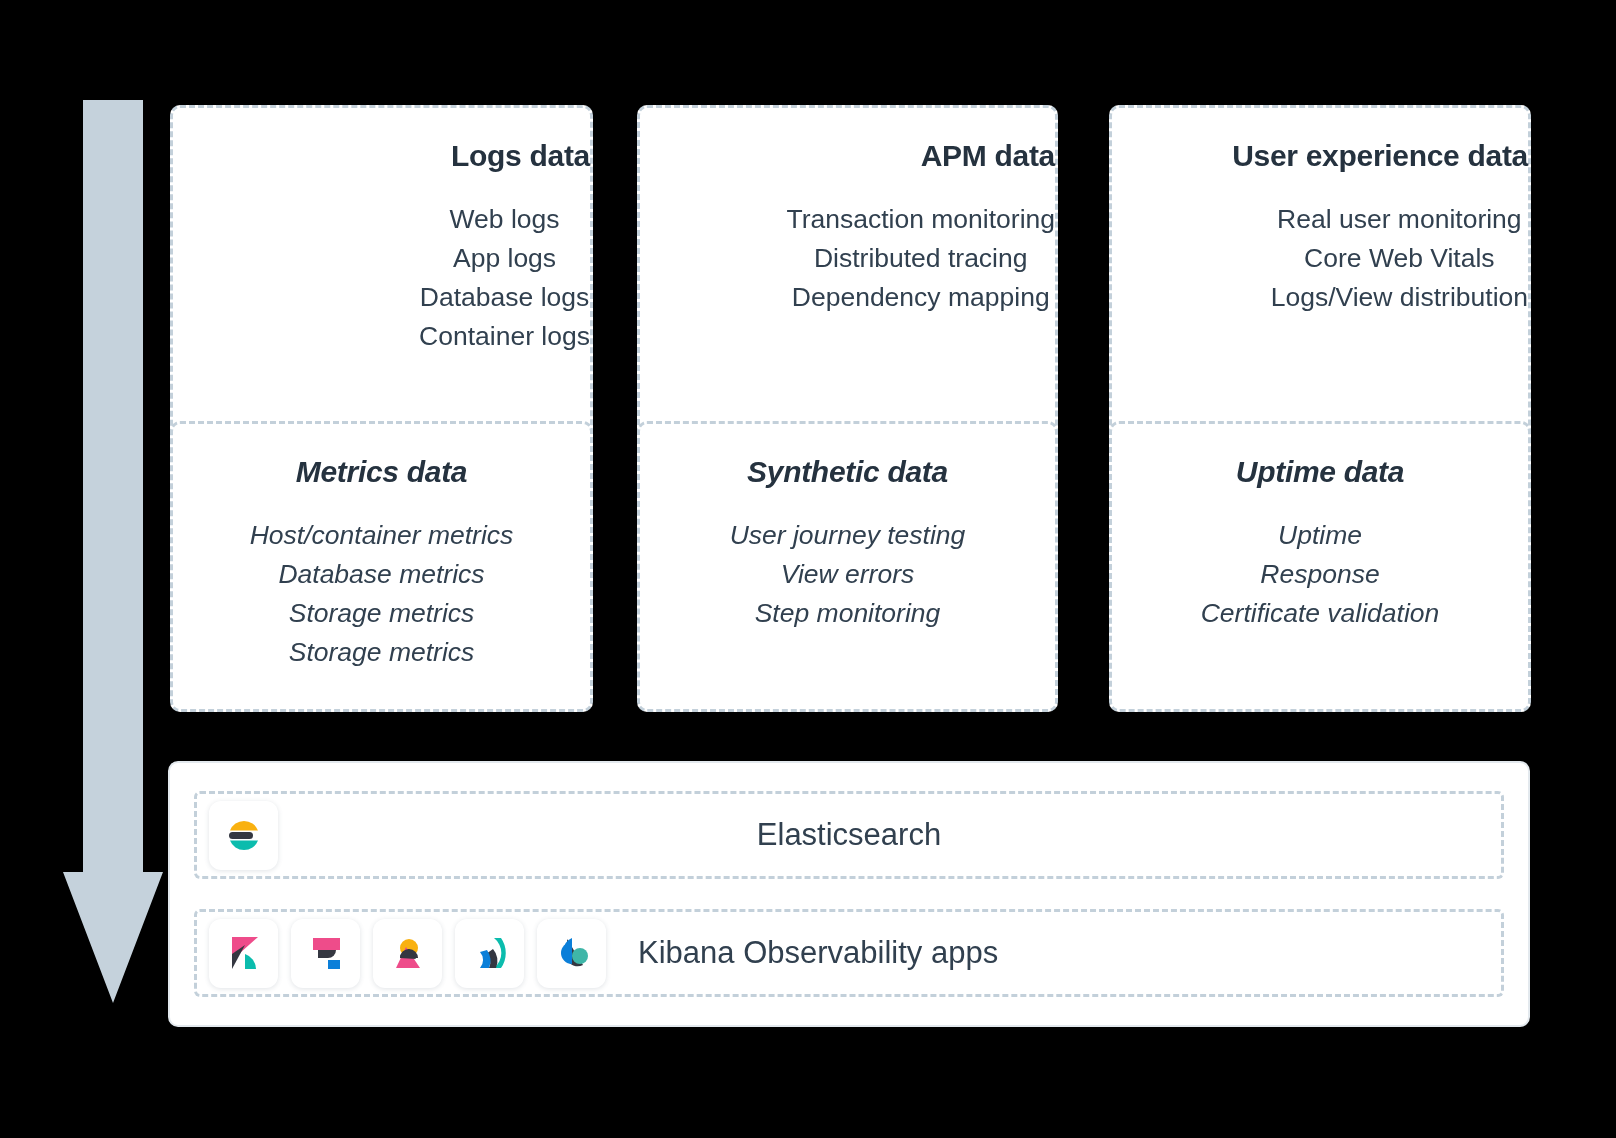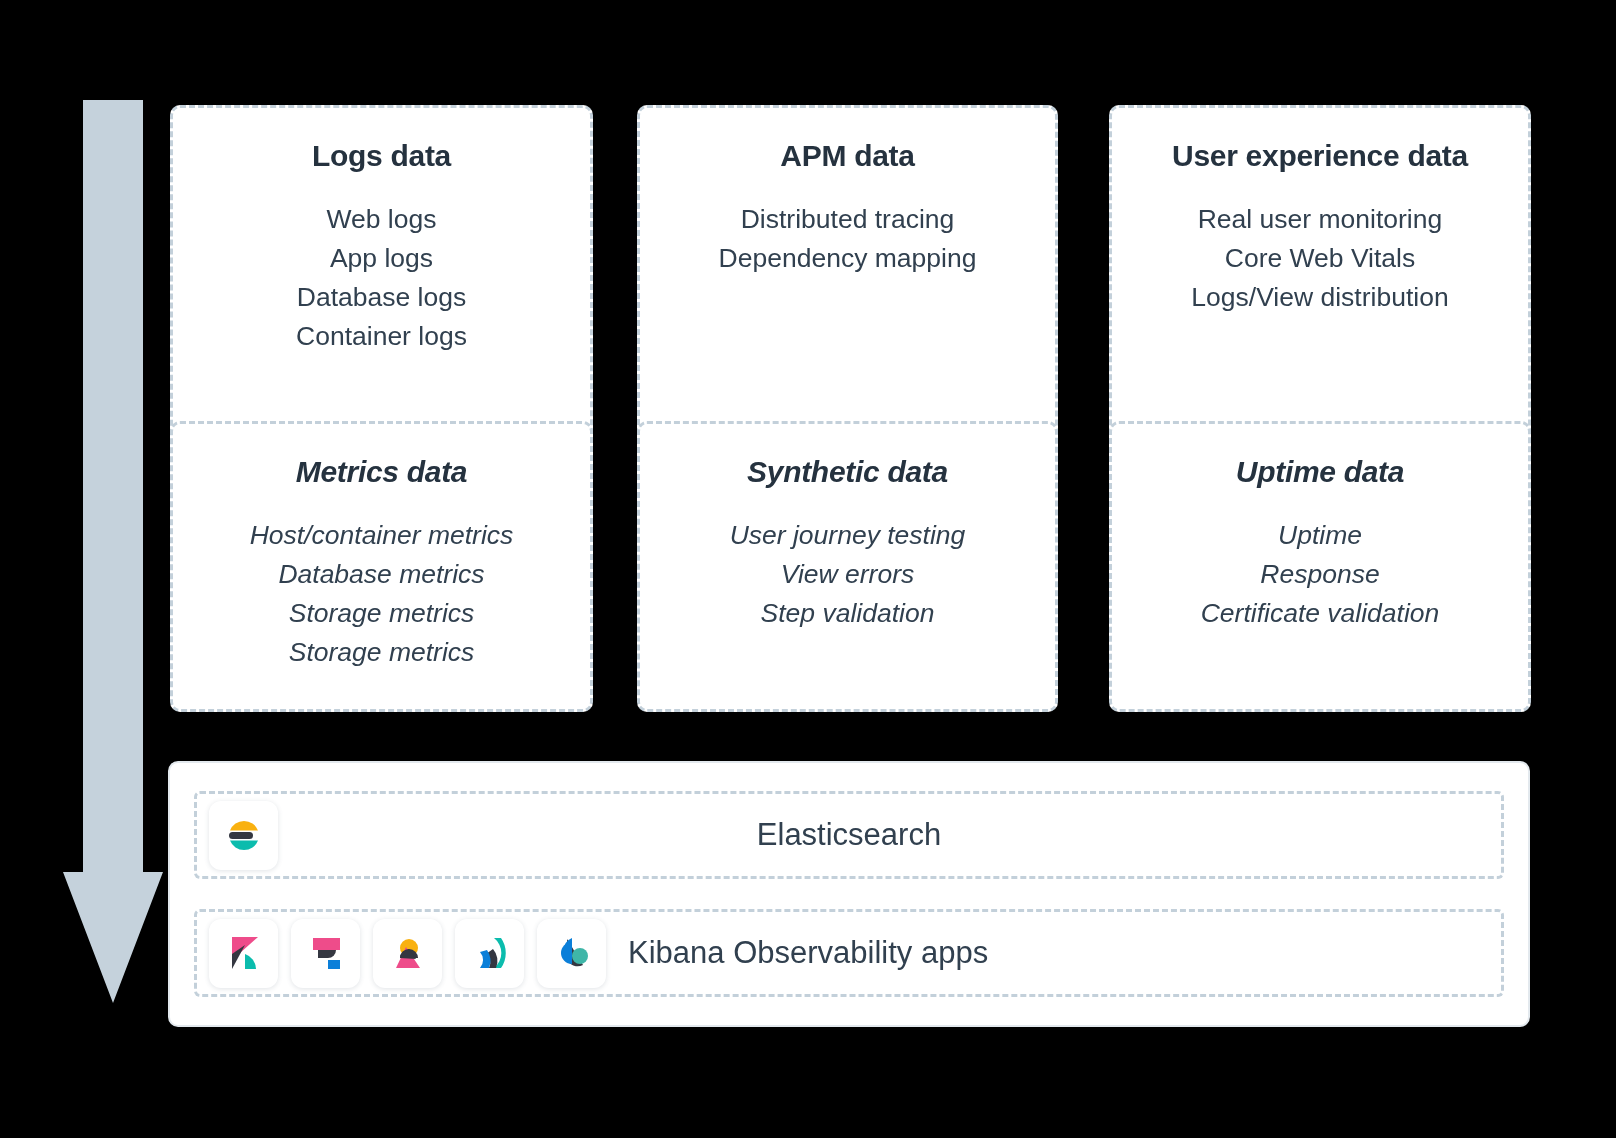--- a/index.html
+++ b/index.html
@@ -65,21 +65,21 @@
     line-height: 39px;
     color: #31404f;
     white-space: nowrap;
   }
 
   
   .col-1 { left: 170px;  width: 423px; }
   .col-2 { left: 637px;  width: 421px; }
   .col-3 { left: 1101px; width: 422px; margin-left: 8px; }
   
-  .row-1 { top: 105px; height: 378px; }
+  .row-1 { top: 105px; height: 378px; align-items: flex-end; }
   .row-2 { top: 421px; height: 291px; font-style: italic; }
 
   
   .platform-panel {
     position: absolute;
     left: 168px;
     top: 761px;
     width: 1362px;
     height: 266px;
     background: #ffffff;
@@ -125,21 +125,21 @@
     left: 0;
     right: 0;
     text-align: center;
     font-size: 31px;
     color: #31404f;
     pointer-events: none;
   }
   .row-label-inline {
     font-size: 31px;
     color: #31404f;
-    margin-left: 22px;
+    margin-left: 32px;
     white-space: nowrap;
   }
 </style>
 </head>
 <body>
 
 <div class="stage">
 
   <div class="flow-arrow">
     <svg width="102" height="903" viewBox="0 0 102 903" aria-hidden="true">
@@ -153,20 +153,21 @@
       <li>Web logs</li>
       <li>App logs</li>
       <li>Database logs</li>
       <li>Container logs</li>
     </ul>
   </div>
 
   <div class="card col-2 row-1">
     <h2 class="card-title">APM data</h2>
     <ul class="card-list">
+      <li>Transaction monitoring</li>
       <li>Distributed tracing</li>
       <li>Dependency mapping</li>
     </ul>
   </div>
 
   <div class="card col-3 row-1">
     <h2 class="card-title">User experience data</h2>
     <ul class="card-list">
       <li>Real user monitoring</li>
       <li>Core Web Vitals</li>
@@ -182,21 +183,21 @@
       <li>Storage metrics</li>
       <li>Storage metrics</li>
     </ul>
   </div>
 
   <div class="card col-2 row-2">
     <h2 class="card-title">Synthetic data</h2>
     <ul class="card-list">
       <li>User journey testing</li>
       <li>View errors</li>
-      <li>Step validation</li>
+      <li>Step monitoring</li>
     </ul>
   </div>
 
   <div class="card col-3 row-2">
     <h2 class="card-title">Uptime data</h2>
     <ul class="card-list">
       <li>Uptime</li>
       <li>Response</li>
       <li>Certificate validation</li>
     </ul>

